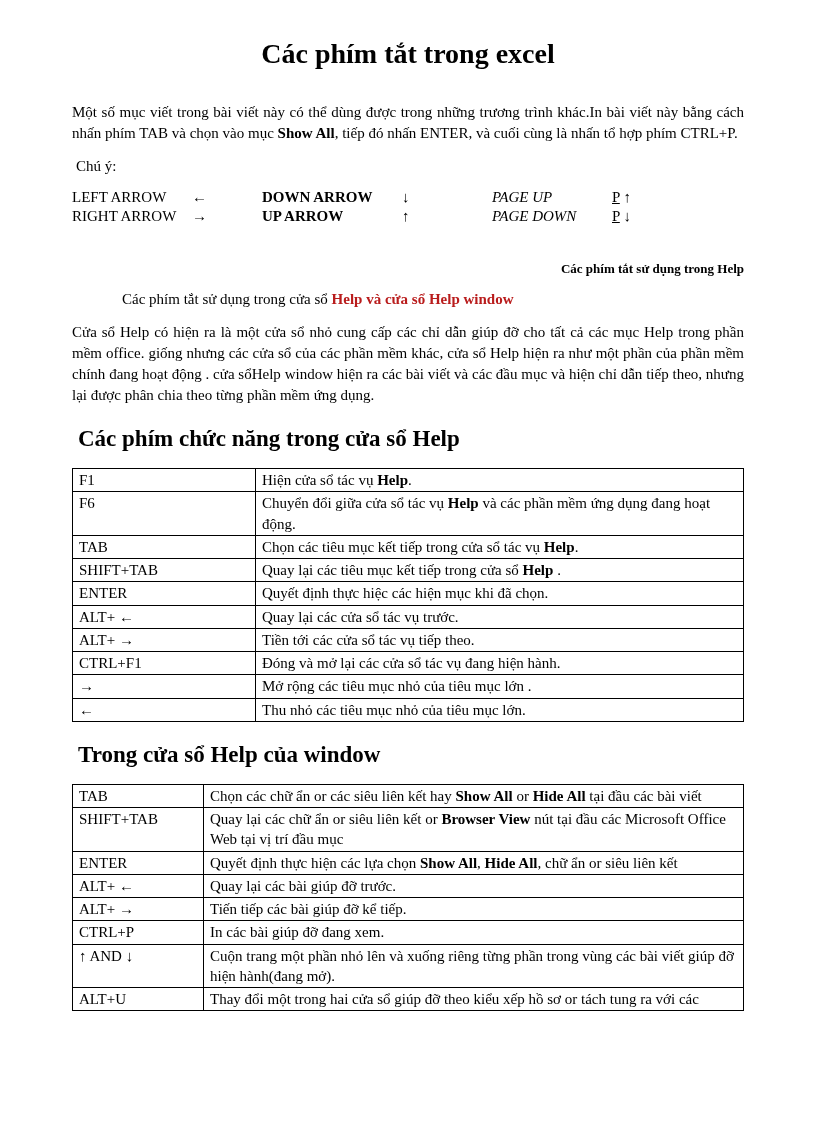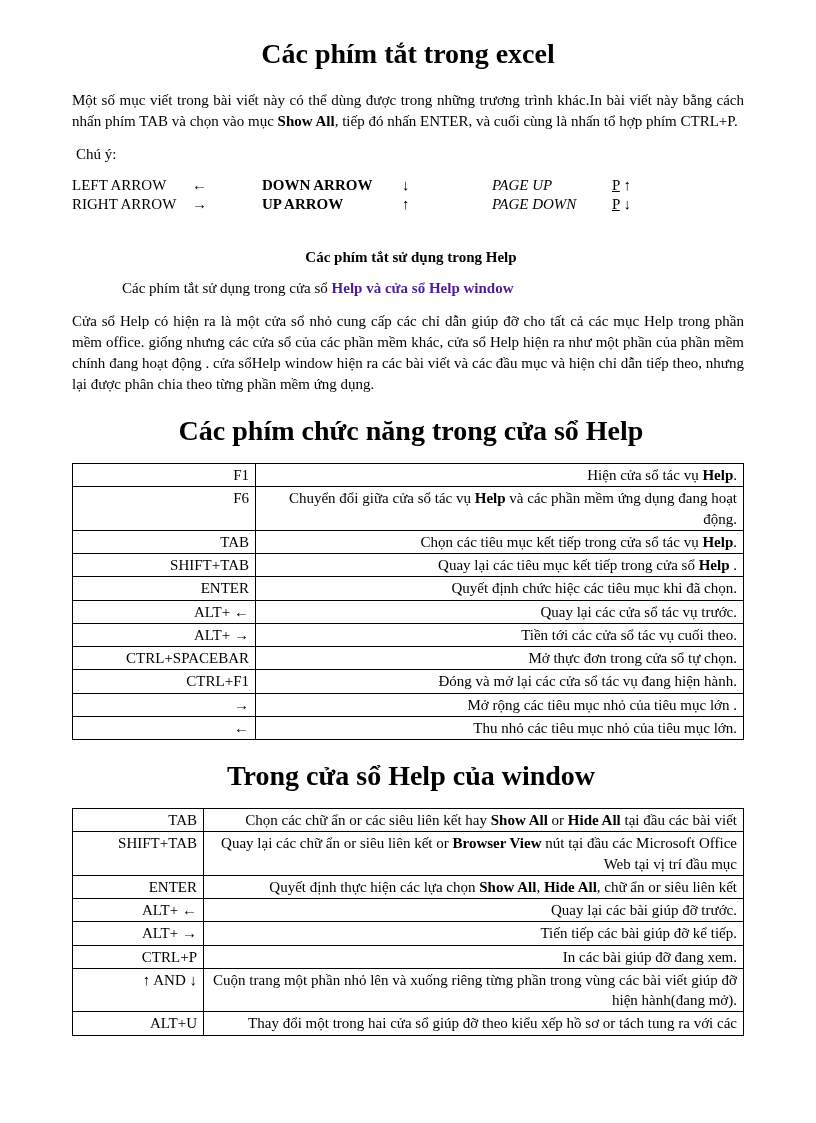--- a/index.html
+++ b/index.html
@@ -10,61 +10,61 @@
     width: 816px;
     box-sizing: border-box;
     color: #000;
     background: #fff;
     text-align: justify;
   }
   h1.title {
     text-align: center;
     font-size: 28px;
     font-weight: bold;
-    margin: 0 0 20px 0;
+    margin: 0 0 32px 0;
   }
   .para { margin: 14px 0 14px 0; line-height: 1.4; }
   .note { margin: 0 0 14px 4px; }
   .arrow-key-row {
     display: flex;
     margin-bottom: 2px;
   }
   .ak-col1 { width: 120px; }
   .ak-col2 { width: 70px; }
   .ak-col3 { width: 140px; font-weight: bold; }
   .ak-col4 { width: 90px; }
   .ak-col5 { width: 120px; font-style: italic; }
   .ak-col6 { width: 60px; }
   .underline { text-decoration: underline; }
   h3.section-bold {
-    font-size: 15px;
+    font-size: 13px;
     font-weight: bold;
     margin: 36px 0 14px 6px;
-    text-align: center;
+    text-align: right;
   }
   .indent-para {
     margin: 0 0 14px 50px;
   }
-  .blue-link { color: #4c1d95; font-weight: bold; }
+  .blue-link { color: #b91c1c; font-weight: bold; }
   h2.section-large {
-    font-size: 28px;
+    font-size: 23px;
     font-weight: bold;
     margin: 20px 0 16px 6px;
-    text-align: center;
+    text-align: left;
   }
   table.shortcut-table {
     width: 100%;
     border-collapse: collapse;
     margin-bottom: 0;
   }
   table.shortcut-table td {
     border: 1px solid #000;
     padding: 1px 6px 1px 6px;
     vertical-align: top;
-    text-align: right;
+    text-align: left;
     line-height: 1.35;
   }
   table.t1 td.col-key { width: 170px; }
   table.t2 td.col-key { width: 118px; }
   .arrow-block { margin-bottom: 24px; }
 </style>
 </head>
 <body>
 
 <h1 class="title">Các phím tắt trong excel</h1>
@@ -117,33 +117,29 @@
       <tr>
         <td class="col-key">TAB</td>
         <td><span> Chọn các tiêu mục kết tiếp trong cửa sổ tác vụ </span><b>Help</b><span>.</span></td>
       </tr>
       <tr>
         <td class="col-key">SHIFT+TAB</td>
         <td><span>Quay lại các tiêu mục kết tiếp trong cửa sổ </span><b>Help</b><span> .</span></td>
       </tr>
       <tr>
         <td class="col-key">ENTER</td>
-        <td><span>Quyết định chức hiệc các tiêu mục khi đã chọn.</span></td>
+        <td><span>Quyết định thực hiệc các hiện mục khi đã chọn.</span></td>
       </tr>
       <tr>
         <td class="col-key">ALT+ ←</td>
         <td><span>Quay lại các cửa sổ tác vụ trước.</span></td>
       </tr>
       <tr>
         <td class="col-key">ALT+ →</td>
-        <td><span>Tiền tới các cửa sổ tác vụ cuối theo.</span></td>
-      </tr>
-      <tr>
-        <td class="col-key">CTRL+SPACEBAR</td>
-        <td><span>Mở thực đơn trong cửa sổ tự chọn.</span></td>
+        <td><span>Tiền tới các cửa sổ tác vụ tiếp theo.</span></td>
       </tr>
       <tr>
         <td class="col-key">CTRL+F1</td>
         <td><span>Đóng và mở lại các cửa sổ tác vụ đang hiện hành.</span></td>
       </tr>
       <tr>
         <td class="col-key">→</td>
         <td><span>Mở rộng các tiêu mục nhỏ của tiêu mục lớn .</span></td>
       </tr>
       <tr>

